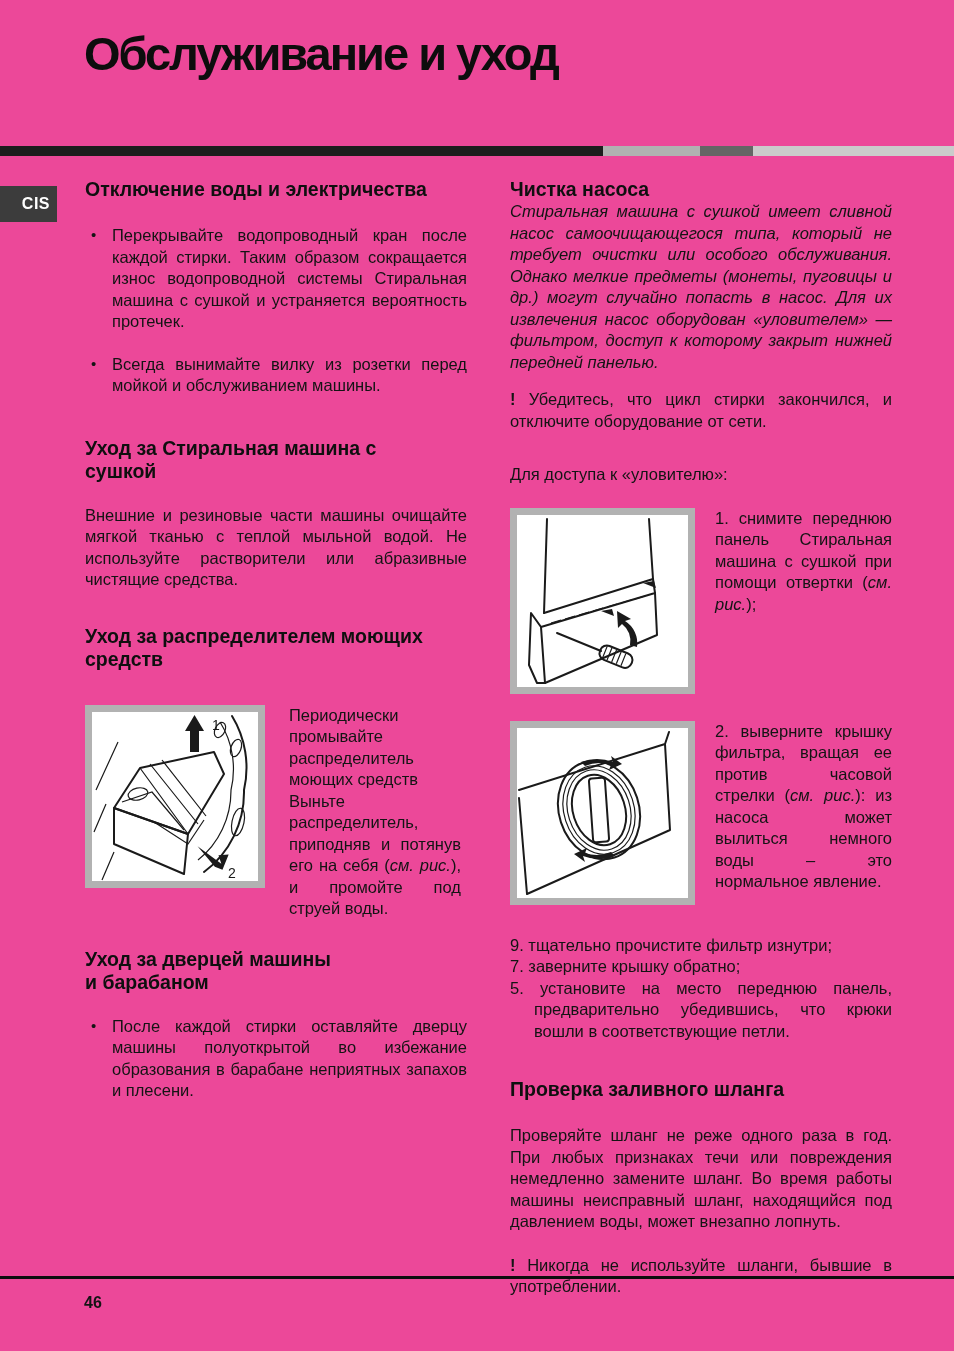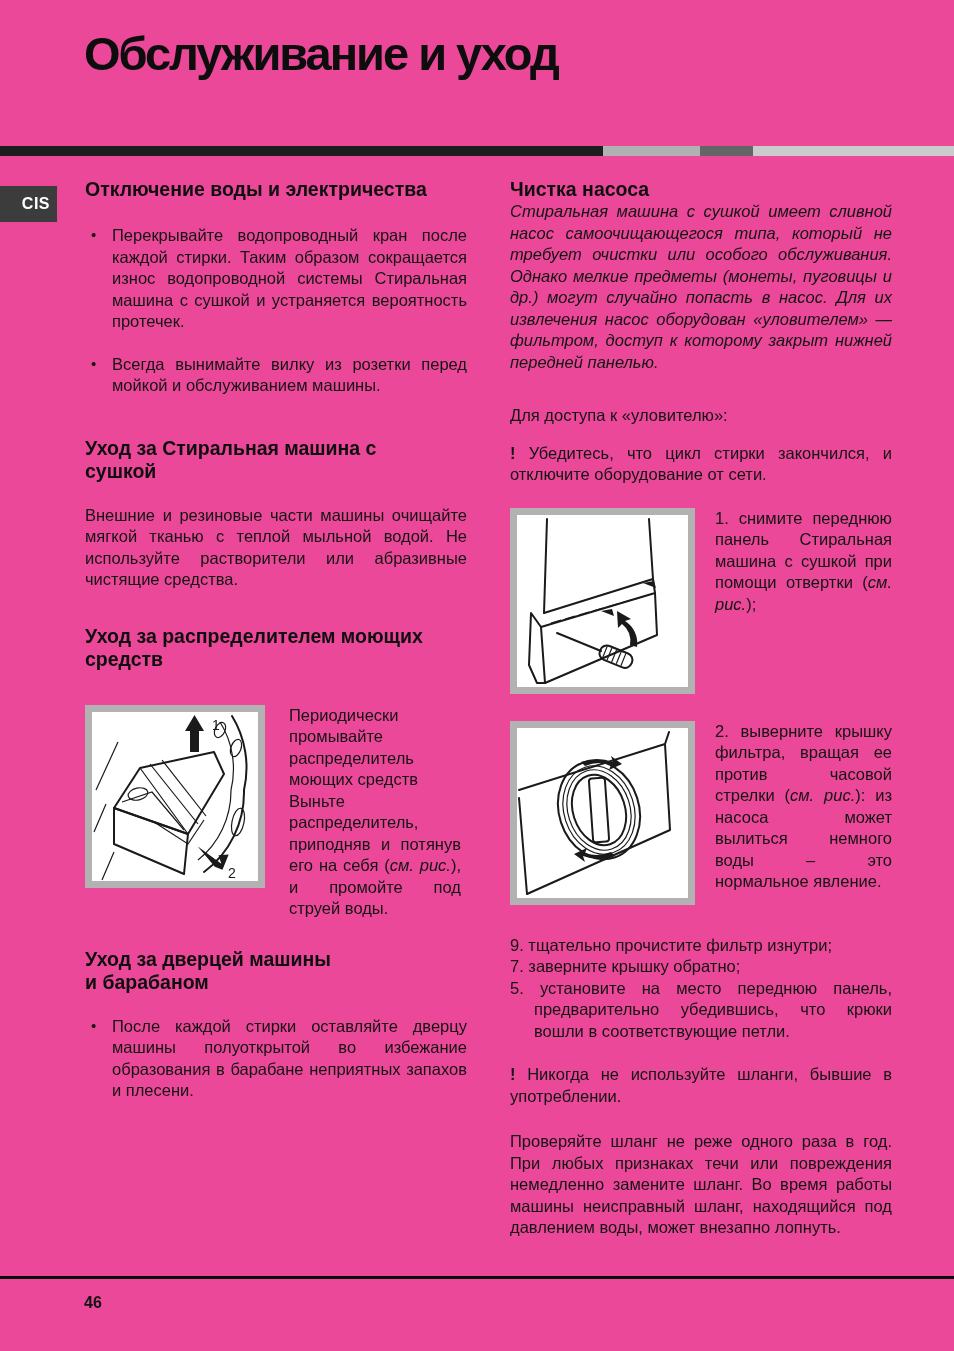--- a/index.html
+++ b/index.html
@@ -131,23 +131,23 @@
     </div>
 
   </div>
 
   <div class="col col-right">
 
     <h2>Чистка насоса</h2>
 
     <p class="body-text" style="font-style:italic;">Стиральная машина с сушкой имеет сливной насос самоочищающегося типа, который не требует очистки или особого обслуживания. Однако мелкие предметы (монеты, пуговицы и др.) могут случайно попасть в насос. Для их извлечения насос оборудован «уловителем» — фильтром, доступ к которому закрыт нижней передней панелью.</p>
 
+    <p class="body-text" style="margin-top:16px;"><span style="font-weight: bold;">! </span><span>Убедитесь, что цикл стирки закончился, и отключите оборудование от сети.</span></p>
+
     <p class="body-text" style="margin-top:32px;">Для доступа к «уловителю»:</p>
-
-    <p class="body-text" style="margin-top:16px;"><span style="font-weight: bold;">! </span><span>Убедитесь, что цикл стирки закончился, и отключите оборудование от сети.</span></p>
 
     <div class="figure-row" style="margin-top:22px;">
       <div class="figure-box" style="width:185px;height:186px;">
         <svg width="171" height="172" viewBox="0 0 171 172">
 
           <path class="lineart" d="M30,4 L27,98 M132,4 L136,64"></path>
           <path class="lineart" d="M27,98 L136,64 M24,112 L138,78 M136,64 L138,78"></path>
           <path class="lineart-thin" d="M34,108 L44,105 M48,104 L58,101 M62,100 L72,97 M76,96 L86,93 M90,92 L100,89 M104,88 L114,85 M118,84 L128,81"></path>
           <path class="lineart" d="M24,112 L14,98 L12,150 L20,168 M24,112 L28,168 M20,168 L28,168"></path>
           <path class="lineart" d="M28,168 L140,120 L138,78"></path>
@@ -187,23 +187,24 @@
       </div>
       <div class="side-text" style="margin-left:20px;width:177px;"><span>2. выверните крышку фильтра, вращая ее против часовой стрелки (</span><span style="font-style: italic;">см. рис.</span><span>): из насоса может вылиться немного воды – это нормальное явление.</span></div>
     </div>
 
     <div style="margin-top:30px;">
       <div class="step-item">9. тщательно прочистите фильтр изнутри;</div>
       <div class="step-item">7. заверните крышку обратно;</div>
       <div class="step-item">5. установите на место переднюю панель, предварительно убедившись, что крюки вошли в соответствующие петли.</div>
     </div>
 
+    <h2 style="margin-top:36px;">Проверка заливного шланга</h2>
+
+    <p class="body-text" style="margin-top:24px;">Проверяйте шланг не реже одного раза в год. При любых признаках течи или повреждения немедленно замените шланг. Во время работы машины неисправный шланг, находящийся под давлением воды, может внезапно лопнуть.</p>
 
     <p class="body-text" style="margin-top:22px;"><span style="font-weight: bold;">! </span><span>Никогда не используйте шланги, бывшие в употреблении.</span></p>
-
-    <p class="body-text" style="margin-top:24px;">Проверяйте шланг не реже одного раза в год. При любых признаках течи или повреждения немедленно замените шланг. Во время работы машины неисправный шланг, находящийся под давлением воды, может внезапно лопнуть.</p>
 
   </div>
 
   <div class="footer-rule"></div>
   <div class="page-number">46</div>
 
 </div>
 
 </body></html>

